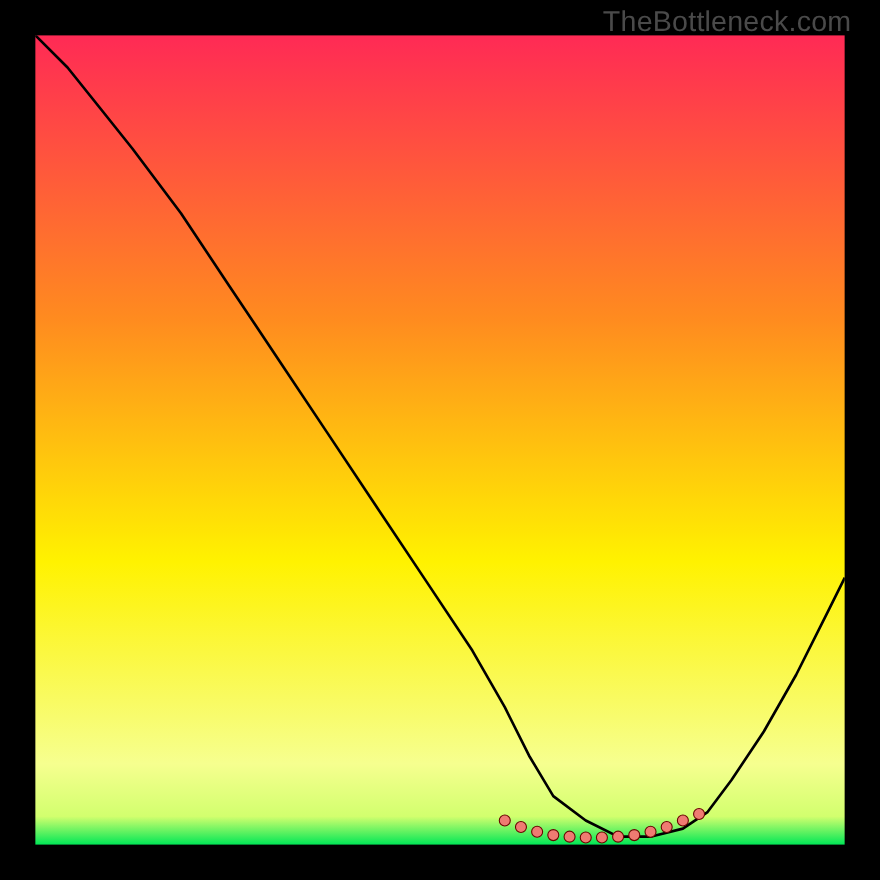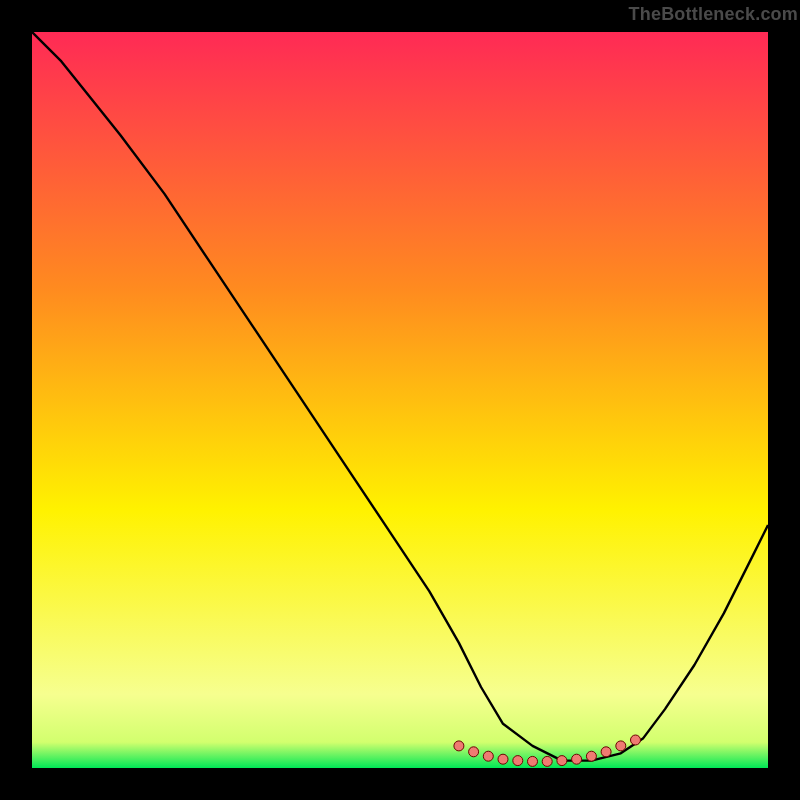--- a/index.html
+++ b/index.html
@@ -13,24 +13,24 @@
   }
   .frame {
     position: relative;
     width: 800px;
     height: 800px;
     background: #000;
   }
   .watermark {
     position: absolute;
     top: 4px;
-    right: 2px;
+    right: 26px;
     color: #4a4a4a;
-    font-size: 18px;
-    font-weight: 700;
+    font-size: 26px;
+    font-weight: 400;
     letter-spacing: 0.2px;
     z-index: 20;
   }
   .plot {
     position: absolute;
     left: 32px;
     top: 32px;
     width: 736px;
     height: 736px;
   }

